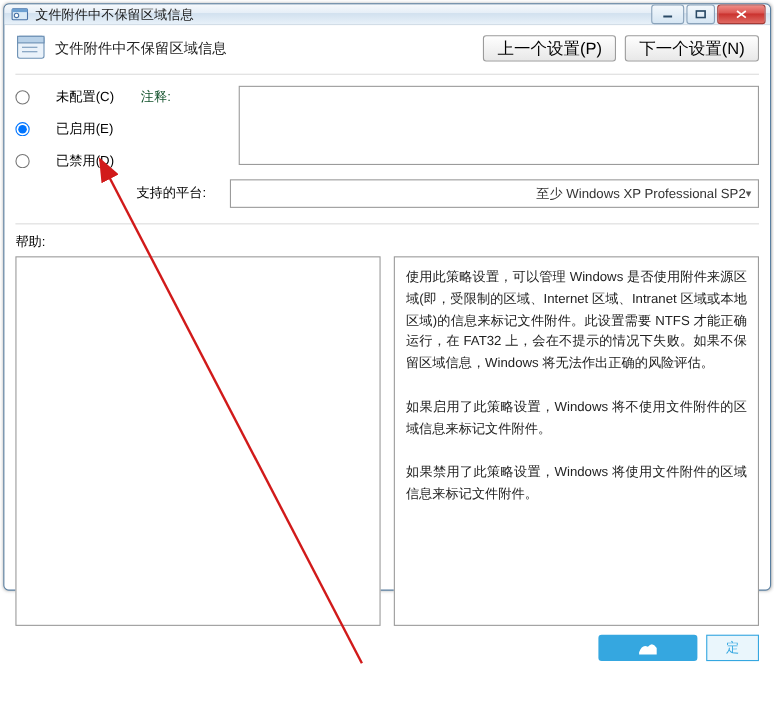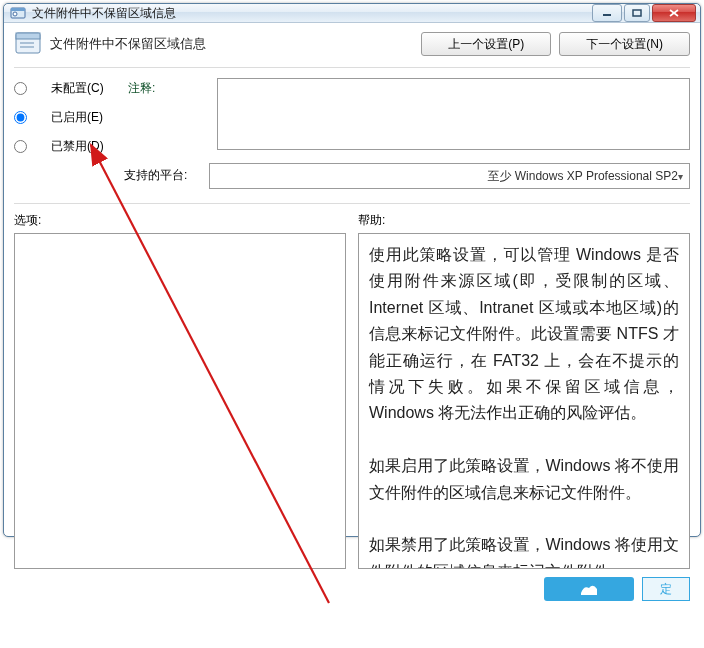--- a/index.html
+++ b/index.html
@@ -70,25 +70,25 @@
   }
   .header-row .hdr-icon {
     width:28px; height:26px;
     display:inline-flex; align-items:center; justify-content:center;
   }
   .header-title { font-size:13px; color:#222; flex:1; }
   .nav-buttons { display:flex; gap:8px; }
   .nav-buttons button {
     height:24px;
     min-width:96px;
-    padding:0 26px;
+    padding:0 12px;
     border:1px solid #9b9b9b;
     border-radius:3px;
     background: linear-gradient(to bottom,#fefefe,#e8e8e8);
-    font-size:12px;
+    font-size:15px;
     cursor:pointer;
   }
   .divider { border-top:1px solid #dcdcdc; margin:4px 0 10px 0; }
   .form-area {
     display:grid;
     grid-template-columns: 110px 85px 1fr;
     column-gap: 4px;
   }
   .radio-col { display:flex; flex-direction:column; gap:12px; padding-top:2px;}
   .radio-row { display:flex; align-items:center; gap:24px; white-space:nowrap; }
@@ -132,21 +132,21 @@
     min-height:0;
   }
   .boxpane {
     border:1px solid #9b9b9b;
     height: 336px;
     background:#fff;
     overflow:auto;
   }
   .help-text {
     padding:8px 10px;
-    font-size:16px;
+    font-size:12px;
     line-height:1.65;
     color:#222;
     text-align:justify;
   }
   .footer {
     display:flex;
     justify-content:flex-end;
     padding-top:8px;
     gap:8px;
   }
@@ -252,21 +252,20 @@
       <div class="lab">支持的平台:</div>
       <div class="select-wrap">
         <span>至少 Windows XP Professional SP2</span>
         <span class="chev">▾</span>
       </div>
     </div>
 
     <div class="lower-divider"></div>
 
     <div class="cols-header">
-      <div>选项:</div>
       <div>帮助:</div>
     </div>
 
     <div class="cols-body">
       <div class="boxpane"></div>
       <div class="boxpane">
         <div class="help-text">
           <p>使用此策略设置，可以管理 Windows 是否使用附件来源区域(即，受限制的区域、Internet 区域、Intranet 区域或本地区域)的信息来标记文件附件。此设置需要 NTFS 才能正确运行，在 FAT32 上，会在不提示的情况下失败。如果不保留区域信息，Windows 将无法作出正确的风险评估。</p><br>
           <p>如果启用了此策略设置，Windows 将不使用文件附件的区域信息来标记文件附件。</p><br>
           <p>如果禁用了此策略设置，Windows 将使用文件附件的区域信息来标记文件附件。</p><br>

